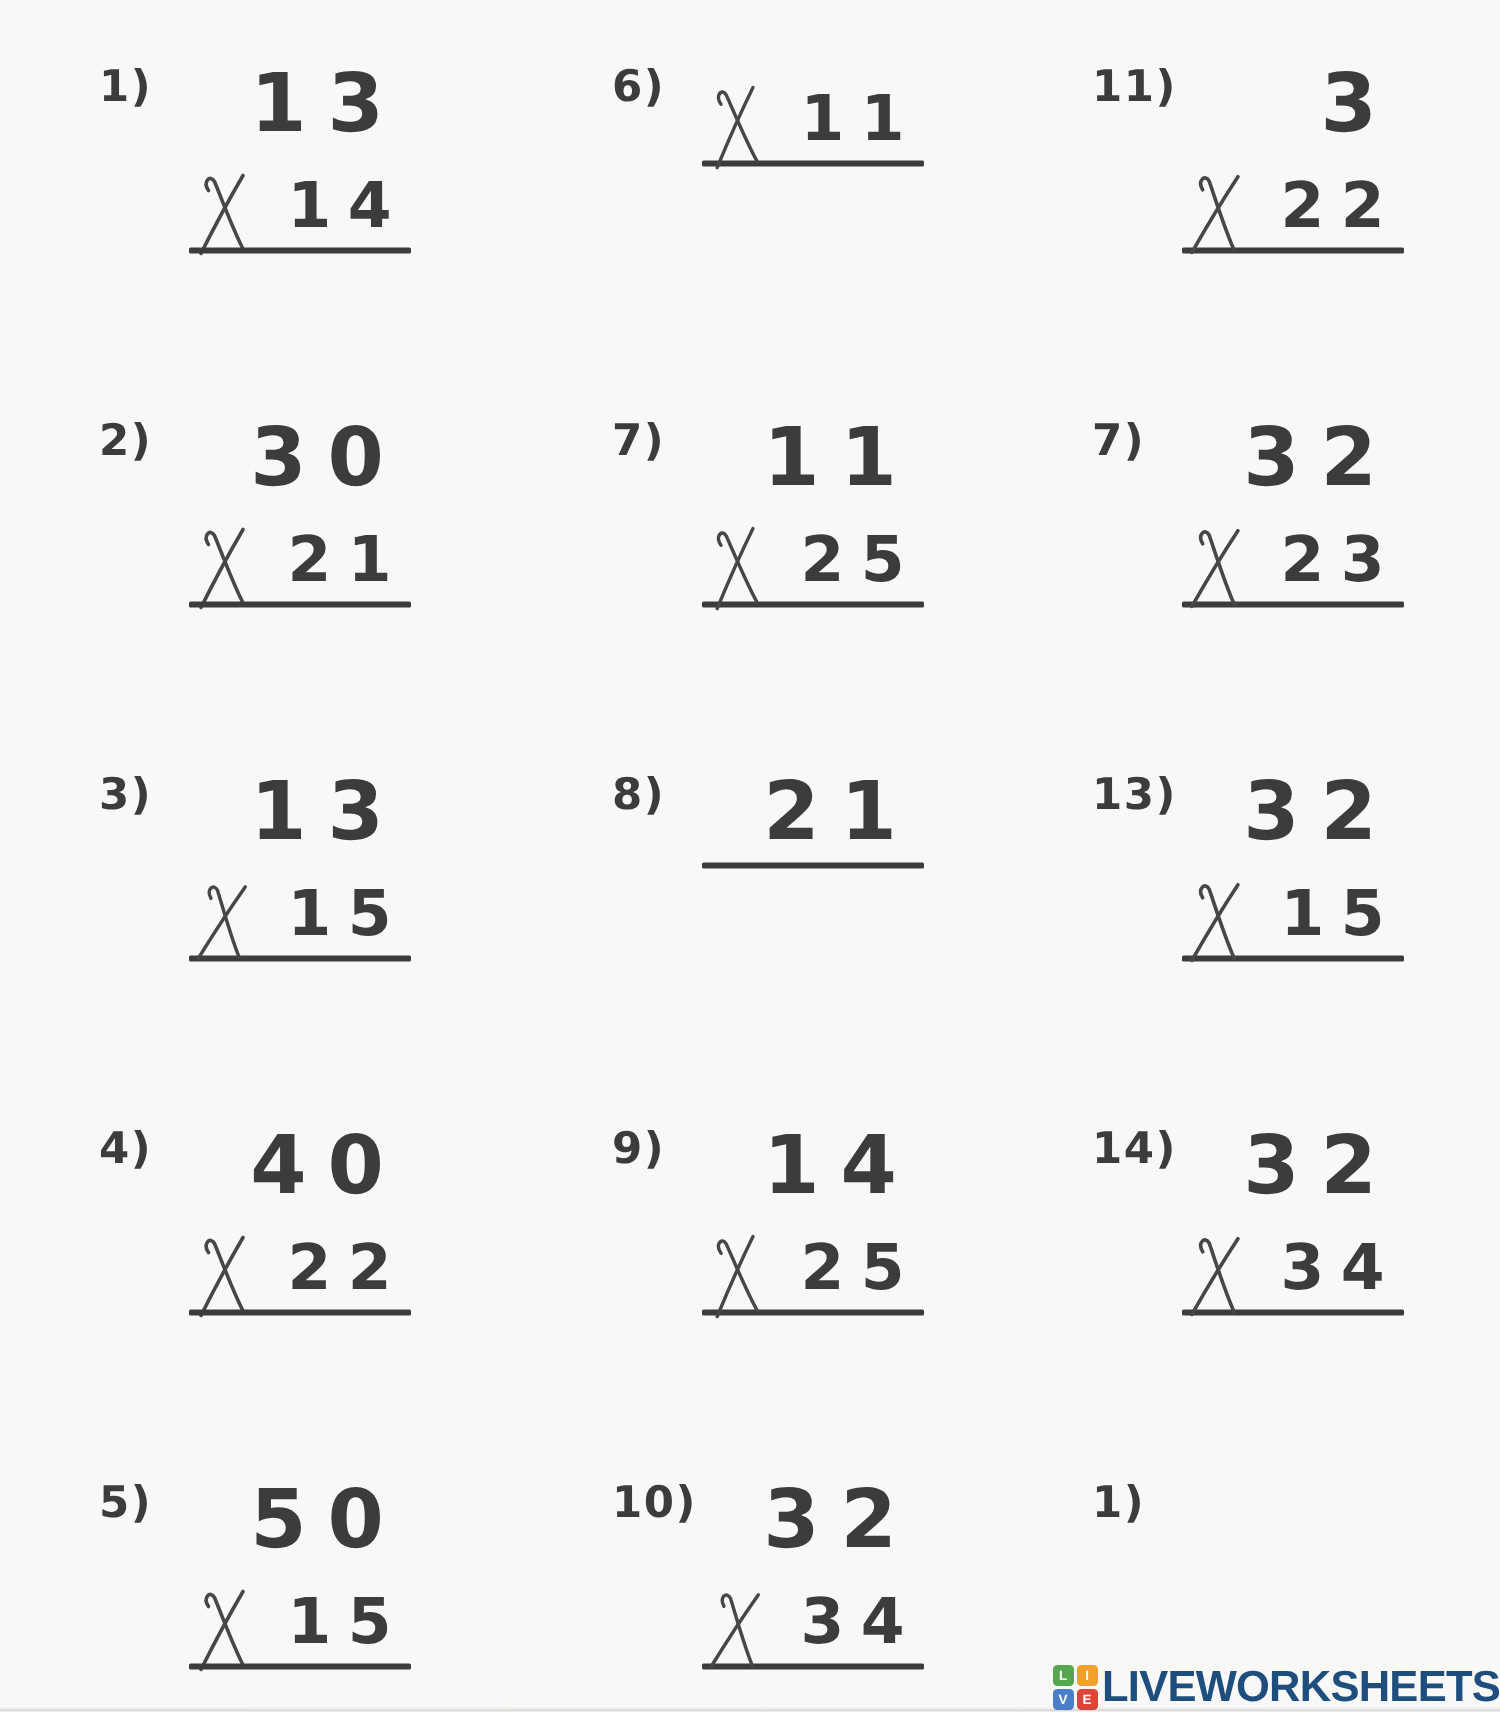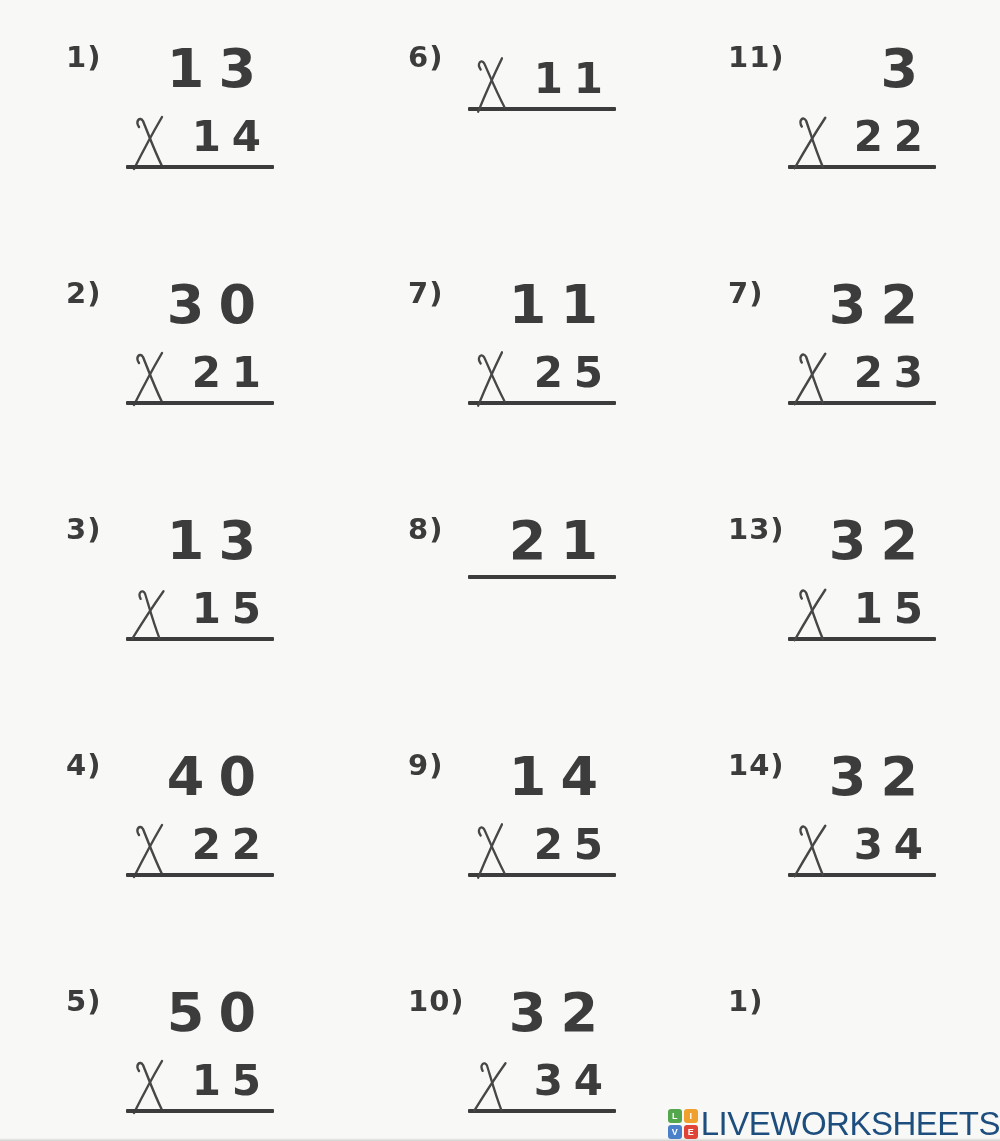--- a/index.html
+++ b/index.html
@@ -112,22 +112,22 @@
     color:#fff;
     font-size:9px;
     font-weight:700;
     display:flex;
     align-items:center;
     justify-content:center;
     font-family:"Liberation Sans",sans-serif;
   }
   .logo-text{
     font-family:"Liberation Sans","DejaVu Sans",sans-serif;
-    font-weight:400;
-    font-size:33px;
+    font-weight:700;
+    font-size:29px;
     letter-spacing:-0.5px;
     color:var(--navy);
     line-height:1;
   }
   
   .scan-edge{
     position:absolute;
     left:0;right:0;bottom:0;
     height:3px;
     background:linear-gradient(to bottom,rgba(0,0,0,0),rgba(90,90,85,.25));

